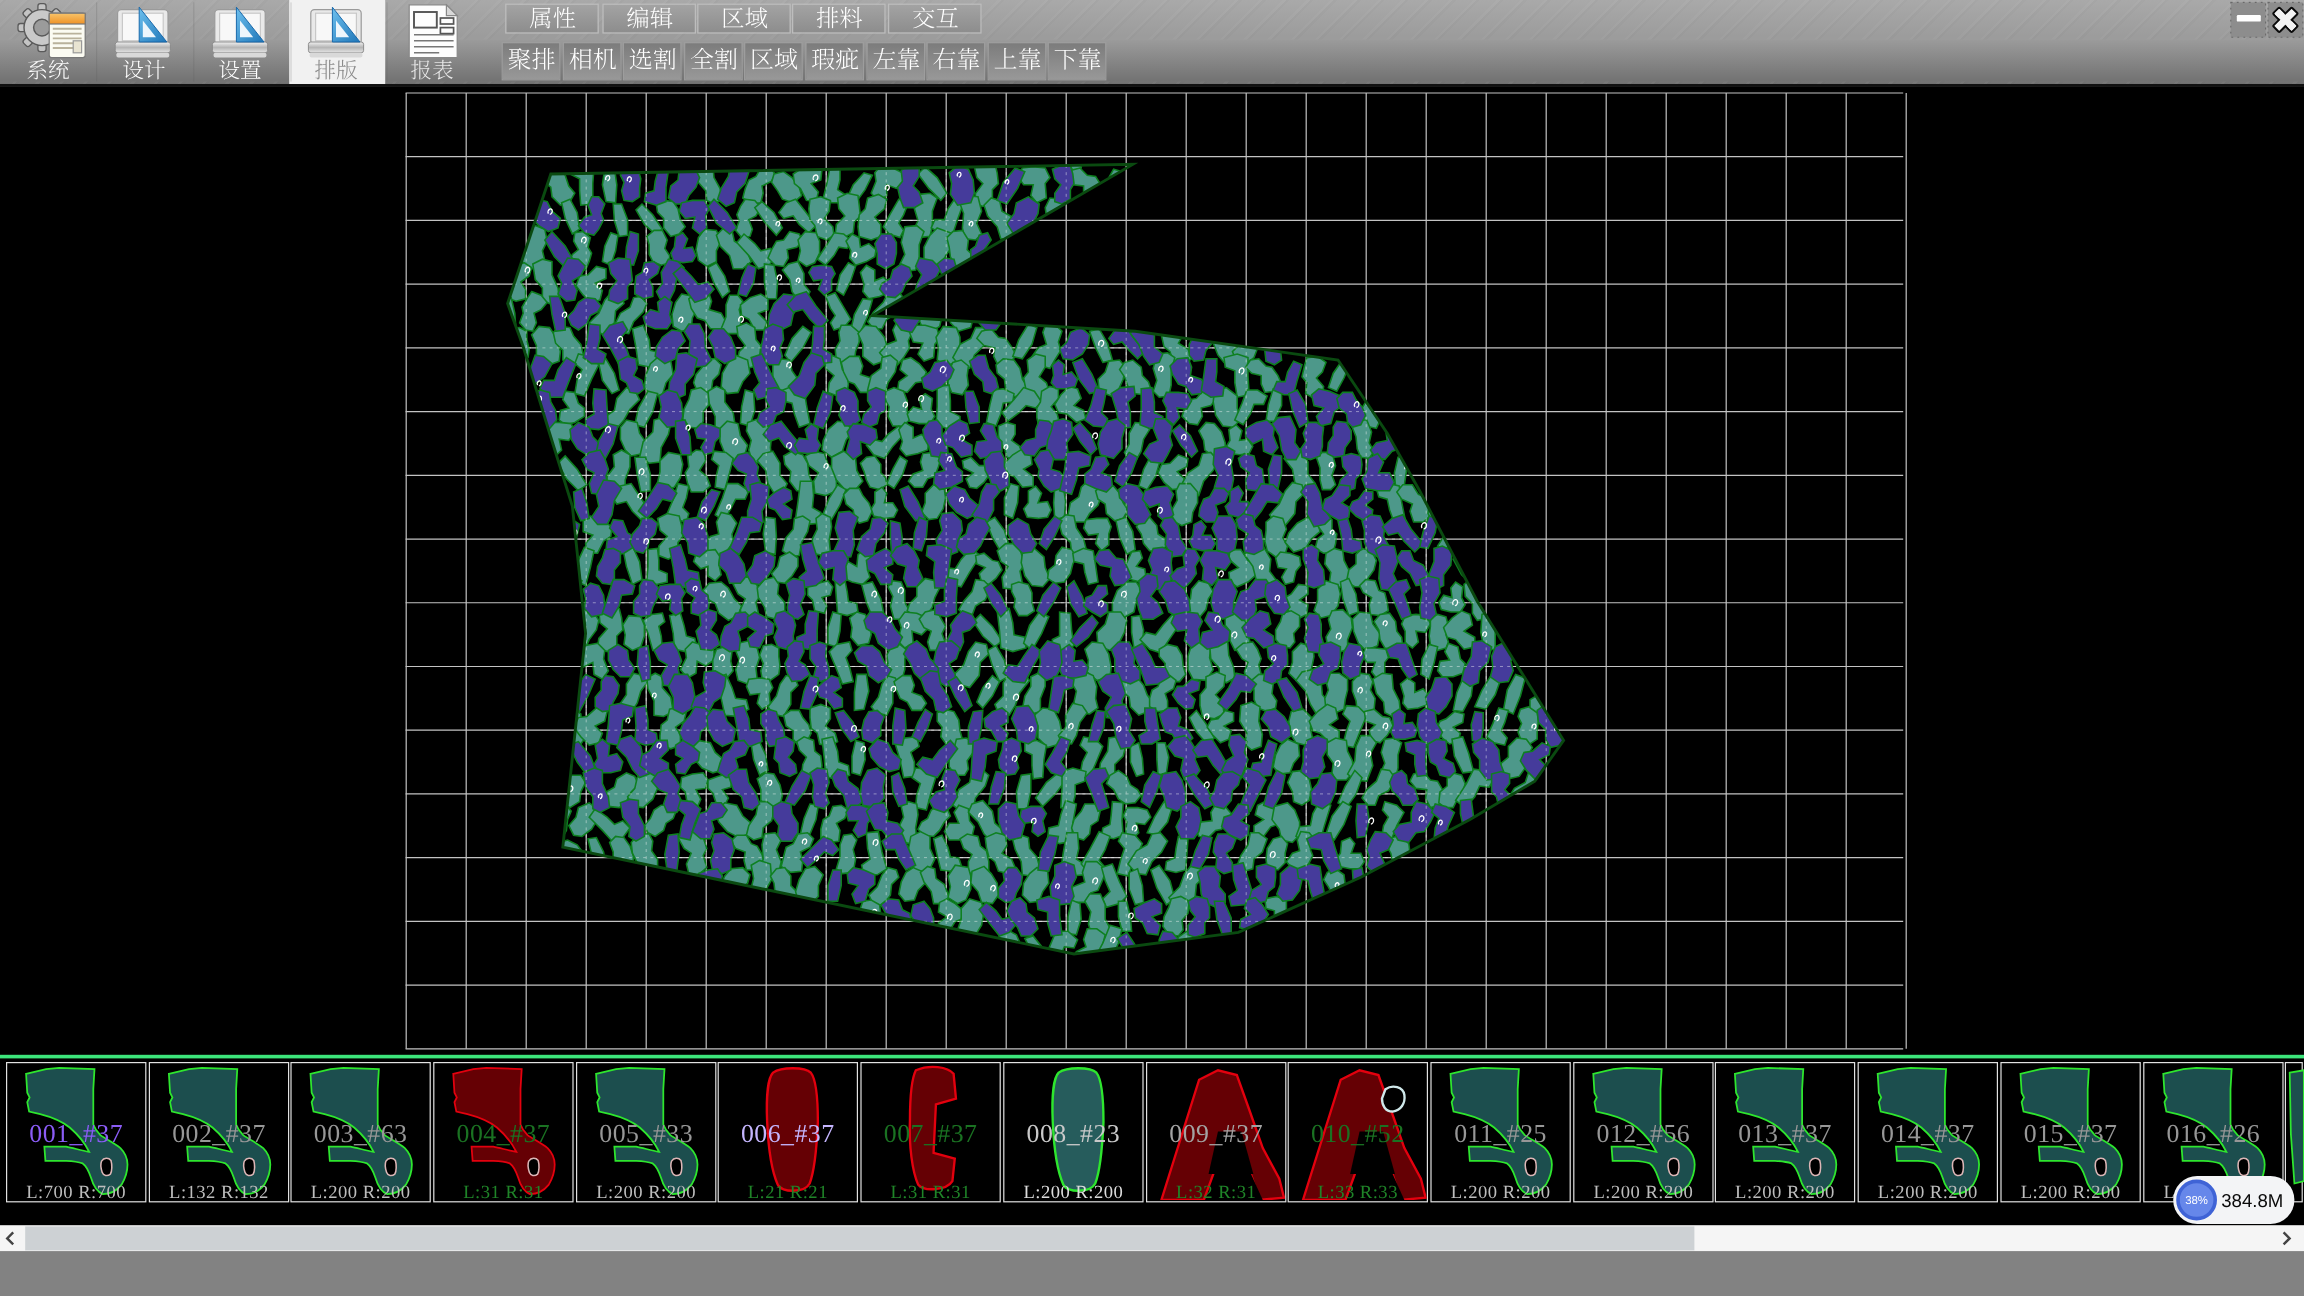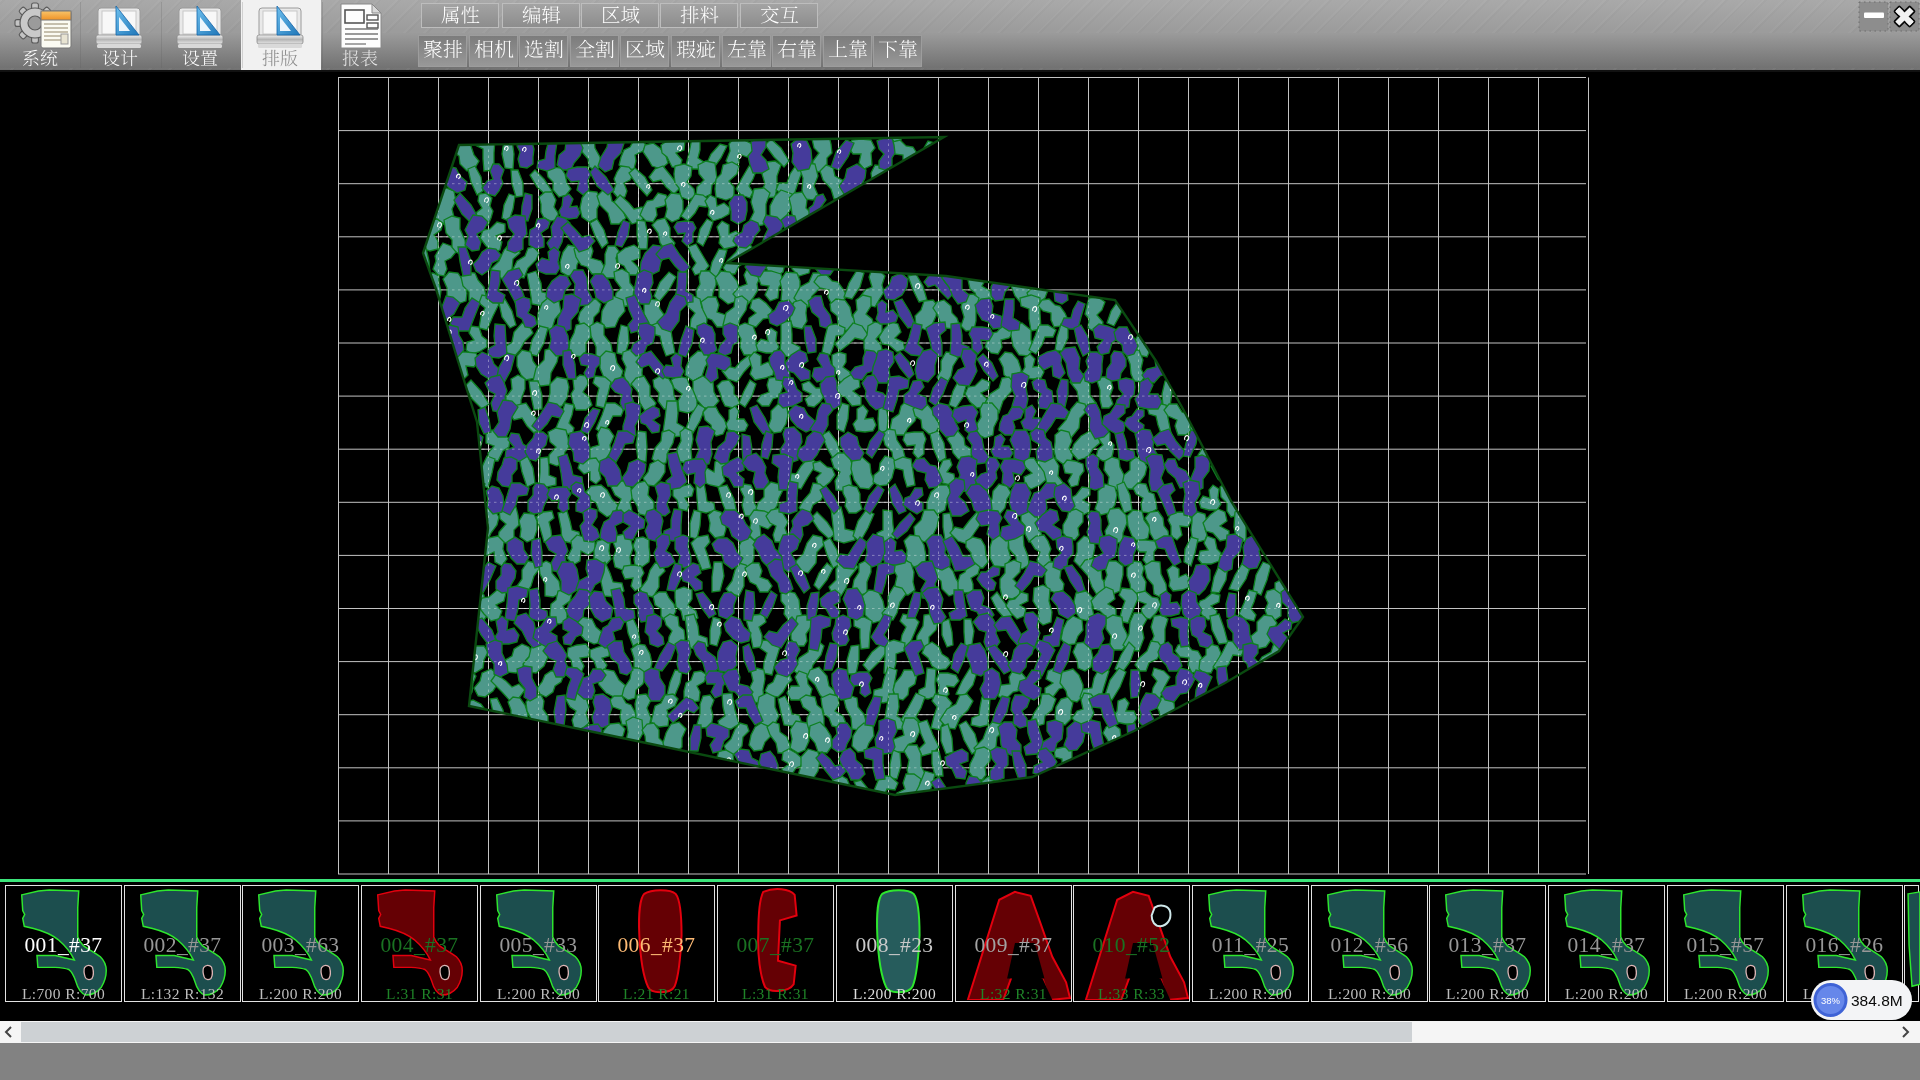--- a/index.html
+++ b/index.html
@@ -1307,21 +1307,21 @@
       </g>
     </g>
     <polygon points="459,73 944,65 727,191 946,204 1115,228 1156,289 1183,337 1231,429 1303,545 1279,579 1225,611 1134,659 1032,705 895,723 608,663 469,634 488,456 477,350 458,289 436,217 423,181" fill="none" stroke="#0a4a10" stroke-width="2.4"></polygon>
   </svg>
 <div style="position:absolute;left:0;top:879px;width:1920px;height:3px;background:#3ce57b"></div>
 <div class="cell" style="left:5px">
 <svg width="115" height="114" viewBox="0 0 117 116">
       <path d="M16,9 L33,5 L44,4 L74,5 L73,22 L73,52 C74,55 76,58 79,61 C83,64 91,68 96,72 C100,76 102,80 102,86 C102,92 100,98 97,103 C93,108 87,111 81,111 C76,109 73,104 71,97 C69,91 67,87 64,85 C60,83.5 55,83 50,82.8 L32.4,82.8 L31.5,70.8 L50,70.8 C56,72 63,74 69.5,75.2 C66,68 60,60.5 53,54.5 C46,49 37,45.5 28,43.2 L18.6,41 L17,33 L19,29 L17,25 Z" fill="#1c4e4e" stroke="#2ee62e" stroke-width="1.5"></path>
       <path d="M80,83 C82,80 86,80 88,82.5 C89,86 89,91.5 87.5,94 C85,96 81.5,95.5 80.5,92.5 C79.5,89.5 79,85.5 80,83 Z" fill="#000" stroke="#dcb6b6" stroke-width="1.3"></path>
     </svg>
-<div class="clab" style="color:#ffffff">001_#37</div>
+<div class="clab" style="color:#8b5cf6">001_#37</div>
 <div class="csub" style="color:#bdbdbd">L:700 R:700</div>
 </div>
 <div class="cell" style="left:124px">
 <svg width="115" height="114" viewBox="0 0 117 116">
       <path d="M16,9 L33,5 L44,4 L74,5 L73,22 L73,52 C74,55 76,58 79,61 C83,64 91,68 96,72 C100,76 102,80 102,86 C102,92 100,98 97,103 C93,108 87,111 81,111 C76,109 73,104 71,97 C69,91 67,87 64,85 C60,83.5 55,83 50,82.8 L32.4,82.8 L31.5,70.8 L50,70.8 C56,72 63,74 69.5,75.2 C66,68 60,60.5 53,54.5 C46,49 37,45.5 28,43.2 L18.6,41 L17,33 L19,29 L17,25 Z" fill="#1c4e4e" stroke="#2ee62e" stroke-width="1.5"></path>
       <path d="M80,83 C82,80 86,80 88,82.5 C89,86 89,91.5 87.5,94 C85,96 81.5,95.5 80.5,92.5 C79.5,89.5 79,85.5 80,83 Z" fill="#000" stroke="#dcb6b6" stroke-width="1.3"></path>
     </svg>
 <div class="clab" style="color:#979797">002_#37</div>
 <div class="csub" style="color:#bdbdbd">L:132 R:132</div>
 </div>
@@ -1346,21 +1346,21 @@
       <path d="M16,9 L33,5 L44,4 L74,5 L73,22 L73,52 C74,55 76,58 79,61 C83,64 91,68 96,72 C100,76 102,80 102,86 C102,92 100,98 97,103 C93,108 87,111 81,111 C76,109 73,104 71,97 C69,91 67,87 64,85 C60,83.5 55,83 50,82.8 L32.4,82.8 L31.5,70.8 L50,70.8 C56,72 63,74 69.5,75.2 C66,68 60,60.5 53,54.5 C46,49 37,45.5 28,43.2 L18.6,41 L17,33 L19,29 L17,25 Z" fill="#1c4e4e" stroke="#2ee62e" stroke-width="1.5"></path>
       <path d="M80,83 C82,80 86,80 88,82.5 C89,86 89,91.5 87.5,94 C85,96 81.5,95.5 80.5,92.5 C79.5,89.5 79,85.5 80,83 Z" fill="#000" stroke="#dcb6b6" stroke-width="1.3"></path>
     </svg>
 <div class="clab" style="color:#979797">005_#33</div>
 <div class="csub" style="color:#bdbdbd">L:200 R:200</div>
 </div>
 <div class="cell" style="left:598px">
 <svg width="115" height="114" viewBox="0 0 117 116">
       <path d="M46,8 C53,3 73,3 78,8 C82,13 84,30 84,50 C83,72 81,92 77,102 C73,110 53,110 50,103 C45,92 42,72 41,50 C40,28 42,12 46,8 Z" fill="#650004" stroke="#e3000e" stroke-width="2"></path>
     </svg>
-<div class="clab" style="color:#fdba74">006_#37</div>
+<div class="clab" style="color:#c4b5fd">006_#37</div>
 <div class="csub" style="color:#1f8428">L:21 R:21</div>
 </div>
 <div class="cell" style="left:717px">
 <svg width="115" height="114" viewBox="0 0 117 116">
       <path d="M46,6 C58,1 73,3 78,9 L80,30 L63,35 L61,76 L79,81 L77,100 C72,108 53,109 48,103 C43,92 40,70 41,48 C41,28 43,12 46,6 Z" fill="#650004" stroke="#e3000e" stroke-width="2"></path>
     </svg>
 <div class="clab" style="color:#1a7222">007_#37</div>
 <div class="csub" style="color:#1f8428">L:31 R:31</div>
 </div>
 <div class="cell" style="left:836px">
@@ -1419,21 +1419,21 @@
       <path d="M80,83 C82,80 86,80 88,82.5 C89,86 89,91.5 87.5,94 C85,96 81.5,95.5 80.5,92.5 C79.5,89.5 79,85.5 80,83 Z" fill="#000" stroke="#dcb6b6" stroke-width="1.3"></path>
     </svg>
 <div class="clab" style="color:#979797">014_#37</div>
 <div class="csub" style="color:#bdbdbd">L:200 R:200</div>
 </div>
 <div class="cell" style="left:1667px">
 <svg width="115" height="114" viewBox="0 0 117 116">
       <path d="M16,9 L33,5 L44,4 L74,5 L73,22 L73,52 C74,55 76,58 79,61 C83,64 91,68 96,72 C100,76 102,80 102,86 C102,92 100,98 97,103 C93,108 87,111 81,111 C76,109 73,104 71,97 C69,91 67,87 64,85 C60,83.5 55,83 50,82.8 L32.4,82.8 L31.5,70.8 L50,70.8 C56,72 63,74 69.5,75.2 C66,68 60,60.5 53,54.5 C46,49 37,45.5 28,43.2 L18.6,41 L17,33 L19,29 L17,25 Z" fill="#1c4e4e" stroke="#2ee62e" stroke-width="1.5"></path>
       <path d="M80,83 C82,80 86,80 88,82.5 C89,86 89,91.5 87.5,94 C85,96 81.5,95.5 80.5,92.5 C79.5,89.5 79,85.5 80,83 Z" fill="#000" stroke="#dcb6b6" stroke-width="1.3"></path>
     </svg>
-<div class="clab" style="color:#979797">015_#57</div>
+<div class="clab" style="color:#979797">015_#37</div>
 <div class="csub" style="color:#bdbdbd">L:200 R:200</div>
 </div>
 <div class="cell" style="left:1786px">
 <svg width="115" height="114" viewBox="0 0 117 116">
       <path d="M16,9 L33,5 L44,4 L74,5 L73,22 L73,52 C74,55 76,58 79,61 C83,64 91,68 96,72 C100,76 102,80 102,86 C102,92 100,98 97,103 C93,108 87,111 81,111 C76,109 73,104 71,97 C69,91 67,87 64,85 C60,83.5 55,83 50,82.8 L32.4,82.8 L31.5,70.8 L50,70.8 C56,72 63,74 69.5,75.2 C66,68 60,60.5 53,54.5 C46,49 37,45.5 28,43.2 L18.6,41 L17,33 L19,29 L17,25 Z" fill="#1c4e4e" stroke="#2ee62e" stroke-width="1.5"></path>
       <path d="M80,83 C82,80 86,80 88,82.5 C89,86 89,91.5 87.5,94 C85,96 81.5,95.5 80.5,92.5 C79.5,89.5 79,85.5 80,83 Z" fill="#000" stroke="#dcb6b6" stroke-width="1.3"></path>
     </svg>
 <div class="clab" style="color:#979797">016_#26</div>
 <div class="csub" style="color:#bdbdbd">L:200 R:200</div>
 </div>

